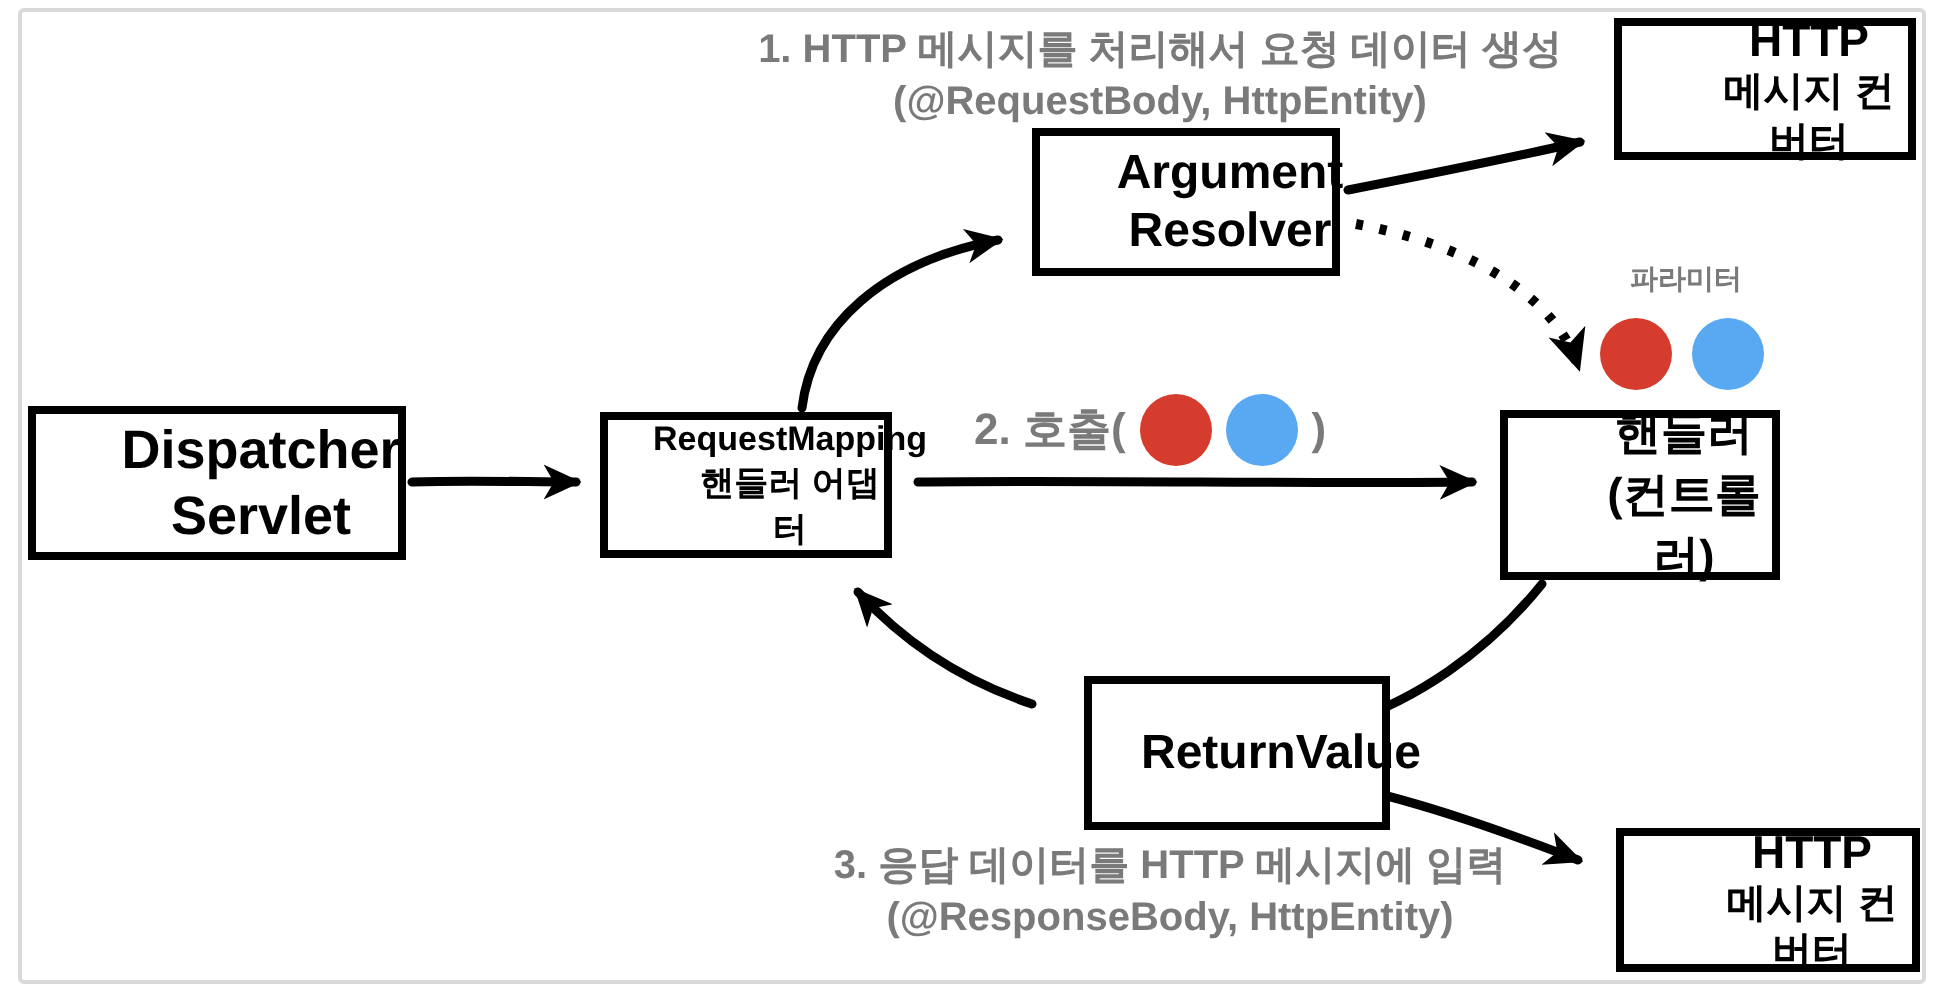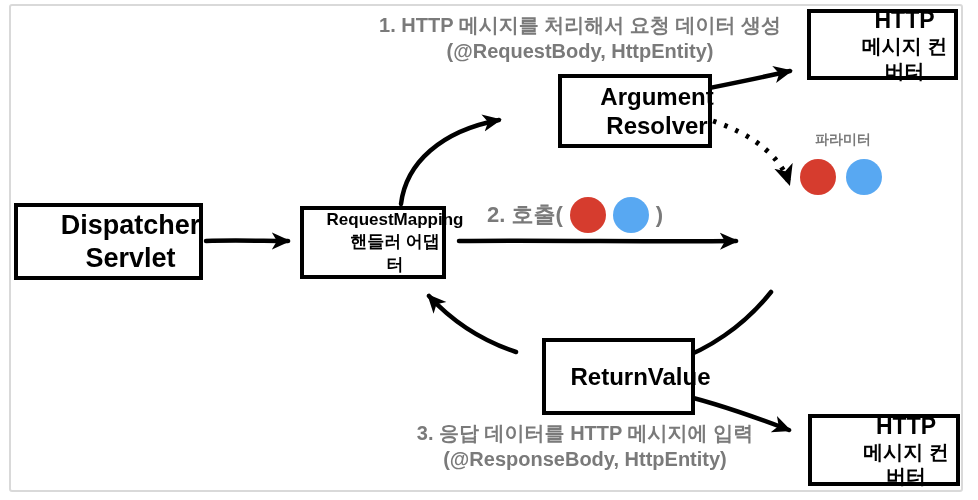--- a/index.html
+++ b/index.html
@@ -20,21 +20,21 @@
   .box{
     position:absolute;
     border:4px solid #000;background:#fff;
     display:flex;flex-direction:column;align-items:center;justify-content:center;
     font-weight:bold;color:#000;text-align:center;line-height:1.22;
     box-sizing:border-box;
     padding-left:44px;
   }
   .box-dispatcher{left:14px;top:203px;width:189px;height:77px;font-size:27px;}
   .box-adapter{left:300px;top:206px;width:146px;height:73px;font-size:17px;line-height:1.3;}
-  .box-argresolver{left:516px;top:74px;width:154px;height:74px;font-size:24px;margin-left:42px;}
+  .box-argresolver{left:516px;top:64px;width:154px;height:74px;font-size:24px;}
   .box-handler{left:750px;top:205px;width:140px;height:85px;font-size:23px;line-height:1.35;}
   .box-returnvalue{left:517px;top:338px;width:153px;height:77px;font-size:24px;margin-left:25px;}
   .box-http-top{left:807px;top:9px;width:151px;height:71px;font-size:23px;}
   .box-http-bottom{left:808px;top:414px;width:152px;height:72px;font-size:23px;}
   .box-http-top .l2,.box-http-bottom .l2{font-size:20px;}
   .note{
     position:absolute;color:#7a7a7a;font-weight:bold;
     text-align:center;font-size:20px;line-height:1.3;
   }
   .note-step1{left:340px;top:12px;width:480px;}
@@ -97,20 +97,24 @@
   <div class="box box-adapter">
     <div class="l1">RequestMapping</div>
     <div class="l2">핸들러 어댑터</div>
   </div>
 
   <div class="box box-argresolver">
     <div class="l1">Argument</div>
     <div class="l2">Resolver</div>
   </div>
 
+  <div class="box box-handler">
+    <div class="l1">핸들러</div>
+    <div class="l2">(컨트롤러)</div>
+  </div>
 
   <div class="box box-returnvalue">
     <div class="l1">ReturnValue</div>
   </div>
 
   <div class="box box-http-top">
     <div class="l1">HTTP</div>
     <div class="l2">메시지 컨버터</div>
   </div>
 

